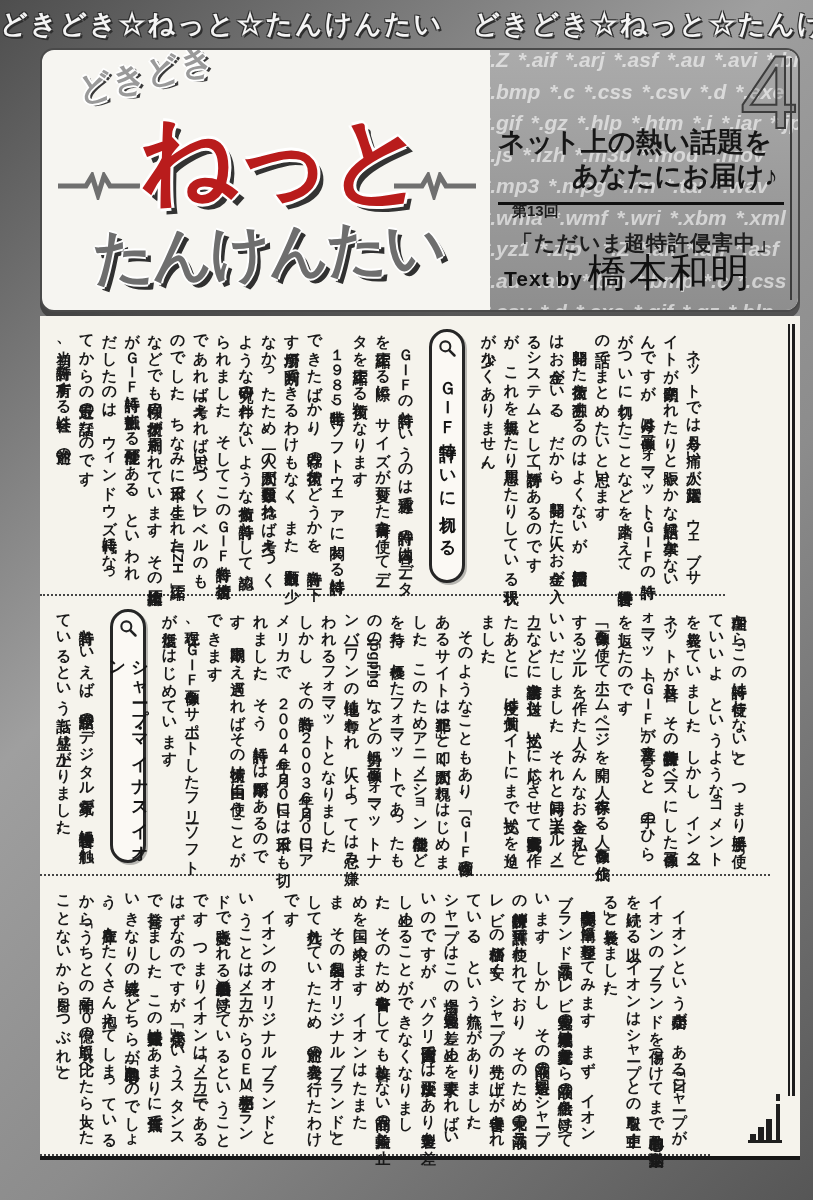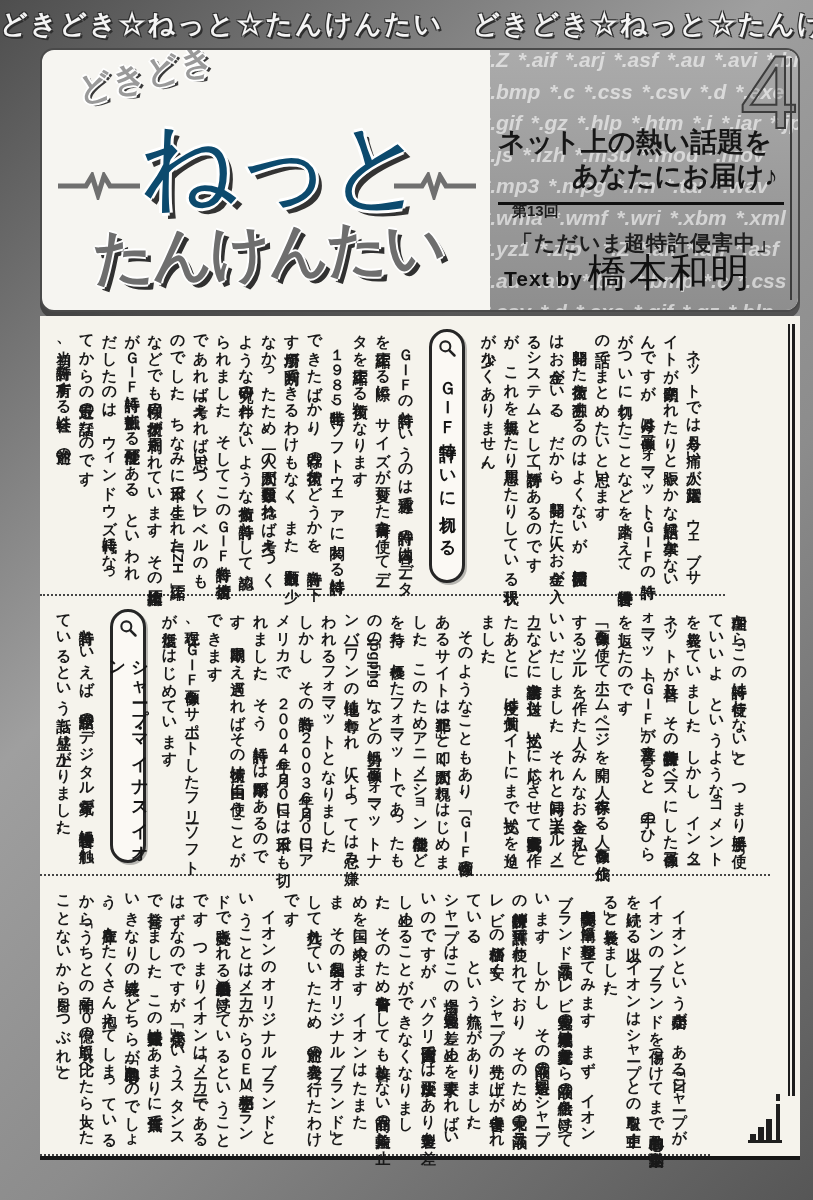--- a/index.html
+++ b/index.html
@@ -22,22 +22,22 @@
     background:#f6f5f1; border:2px solid #4a4a4a; border-radius:14px;
     box-shadow:0 6px 0 rgba(30,30,30,.55); box-sizing:border-box; overflow:hidden;
   }
   .logo-area{position:absolute; left:0; top:0; width:448px; height:100%;}
   .logo-doki{
     position:absolute; left:34px; top:2px; transform:rotate(-14deg);
     font-size:34px; font-weight:bold; color:#9a9a9a;
     text-shadow:2px 0 #fff,-2px 0 #fff,0 2px #fff,0 -2px #fff,3px 3px 0 #3a3a3a;
   }
   .logo-netto{
-    position:absolute; left:98px; top:52px;
-    font-size:96px; font-weight:normal; color:#0c4a6e; letter-spacing:-4px;
+    position:absolute; left:98px; top:46px;
+    font-size:96px; font-weight:bold; color:#b91c1c; letter-spacing:-4px;
     text-shadow:3px 0 #fff,-3px 0 #fff,0 3px #fff,0 -3px #fff,6px 6px 0 #333;
   }
   .logo-tanken{
     position:absolute; left:6px; top:162px; width:440px; text-align:center;
     transform:rotate(-2deg);
     font-size:60px; font-weight:bold; color:#6e6e6e; letter-spacing:-3px;
     text-shadow:2px 0 #fff,-2px 0 #fff,0 2px #fff,0 -2px #fff,5px 5px 0 #303030;
   }
   .pulse{position:absolute;}
   .pulse-l{left:16px; top:122px;}

